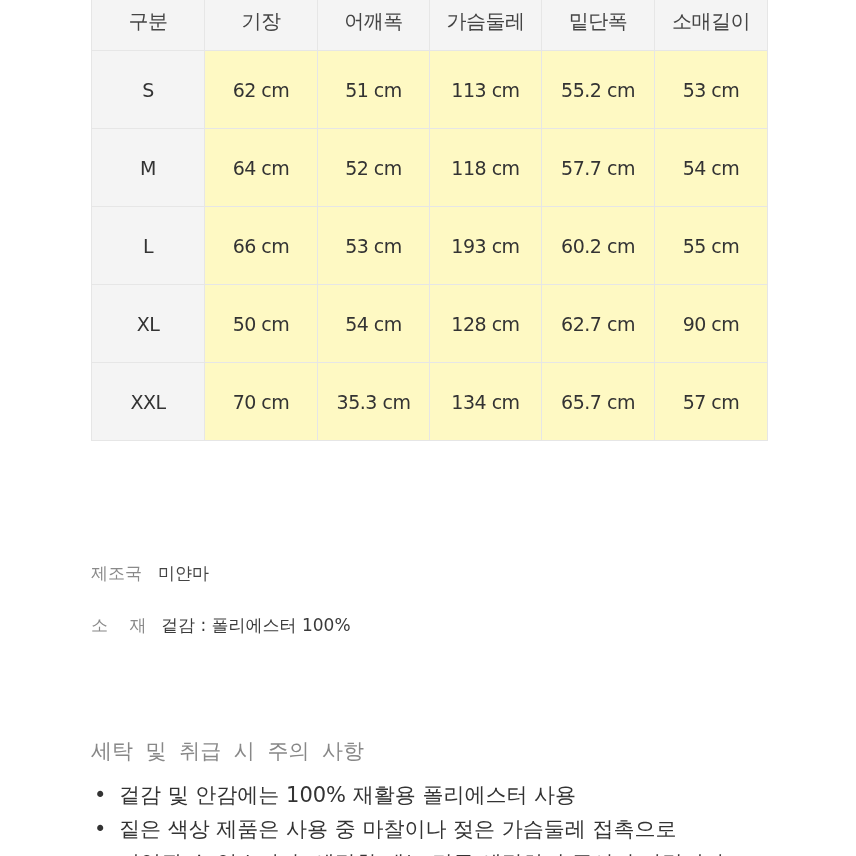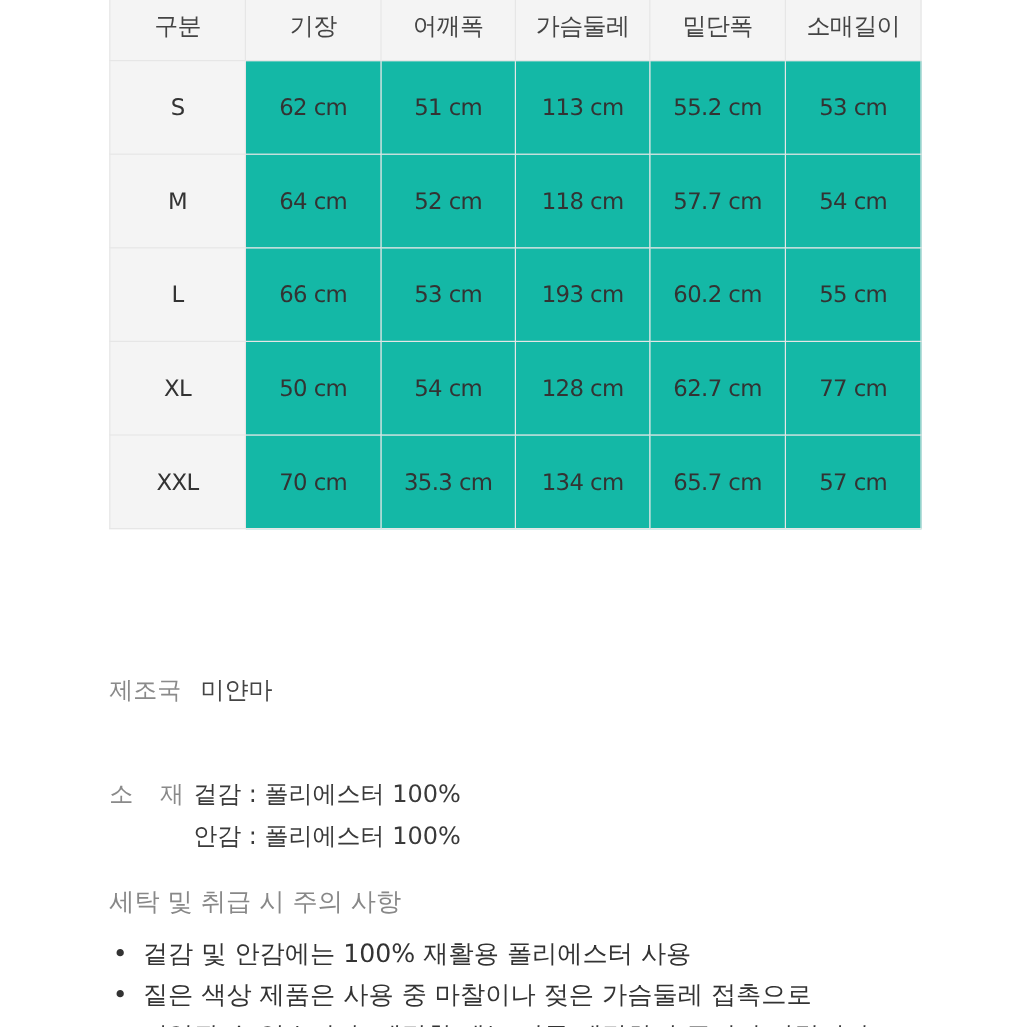--- a/index.html
+++ b/index.html
@@ -16,34 +16,34 @@
     .size-table td, .size-table th {
       border: 1px solid #e6e6e6;
       text-align: center;
       font-weight: normal;
       font-size: 19px;
       color: #333;
       padding: 0;
       letter-spacing: -0.5px;
     }
     .size-table th { background: #f4f4f4; height: 57px; font-size: 20px; color: #444; }
-    .size-table td { background: #14b8a6; height: 77px; }
+    .size-table td { background: #fef9c3; height: 77px; }
     .size-table td.size-label { background: #f4f4f4; }
     .c0 { width: 112px; } .c1 { width: 112px; } .c2 { width: 111px; }
     .c3 { width: 111px; } .c4 { width: 112px; } .c5 { width: 112px; }
 
-    .info { position: absolute; left: 91px; font-size: 20px; color: #3a3a3a; white-space: nowrap; }
+    .info { position: absolute; left: 91px; font-size: 17px; color: #3a3a3a; white-space: nowrap; }
     .info .label { color: #8a8a8a; }
     .origin { top: 562px; }
     .origin .value { margin-left: 16px; color: #444; }
-    .material { top: 644px; line-height: 35px; }
+    .material { top: 608px; line-height: 35px; }
     .material .label { display: inline-block; width: 70px; letter-spacing: 8px; }
     .material .row { display: block; }
     .material .indent { display: inline-block; width: 70px; }
-    .care-title { top: 737px; font-size: 21px; color: #888; }
+    .care-title { top: 737px; font-size: 21px; color: #888; font-family: Liberation Mono, monospace; }
     .care-list { position: absolute; left: 91px; top: 778px; margin: 0; padding: 0; list-style: none; font-size: 21px; color: #333; line-height: 34px; white-space: nowrap; }
     .care-list li { position: relative; padding-left: 28px; }
     .care-list li .bullet { position: absolute; left: 3px; top: 0; }
   </style>
 </head>
 <body>
 
 <table class="size-table">
   <thead>
     <tr>
@@ -79,40 +79,39 @@
       <td>193 cm</td>
       <td>60.2 cm</td>
       <td>55 cm</td>
     </tr>
     <tr>
       <td class="size-label">XL</td>
       <td>50 cm</td>
       <td>54 cm</td>
       <td>128 cm</td>
       <td>62.7 cm</td>
-      <td>77 cm</td>
+      <td>90 cm</td>
     </tr>
     <tr>
       <td class="size-label">XXL</td>
       <td>70 cm</td>
       <td>35.3 cm</td>
       <td>134 cm</td>
       <td>65.7 cm</td>
       <td>57 cm</td>
     </tr>
   </tbody>
 </table>
 
 <div class="info origin">
   <span class="label">제조국</span><span class="value">미얀마</span>
 </div>
 
 <div class="info material">
   <span class="row"><span class="label">소 재</span><span>겉감 : 폴리에스터 100%</span></span>
-  <span class="row"><span class="indent"></span><span>안감 : 폴리에스터 100%</span></span>
 </div>
 
 <div class="info care-title">세탁 및 취급 시 주의 사항</div>
 
 <ul class="care-list">
   <li><span class="bullet">•</span><span>겉감 및 안감에는 100% 재활용 폴리에스터 사용</span></li>
   <li><span class="bullet">•</span><span>짙은 색상 제품은 사용 중 마찰이나 젖은 가슴둘레 접촉으로</span></li>
   <li><span>이염될 수 있습니다. 세탁할 때는 단독 세탁하여 주시기 바랍니다</span></li>
 </ul>
 

